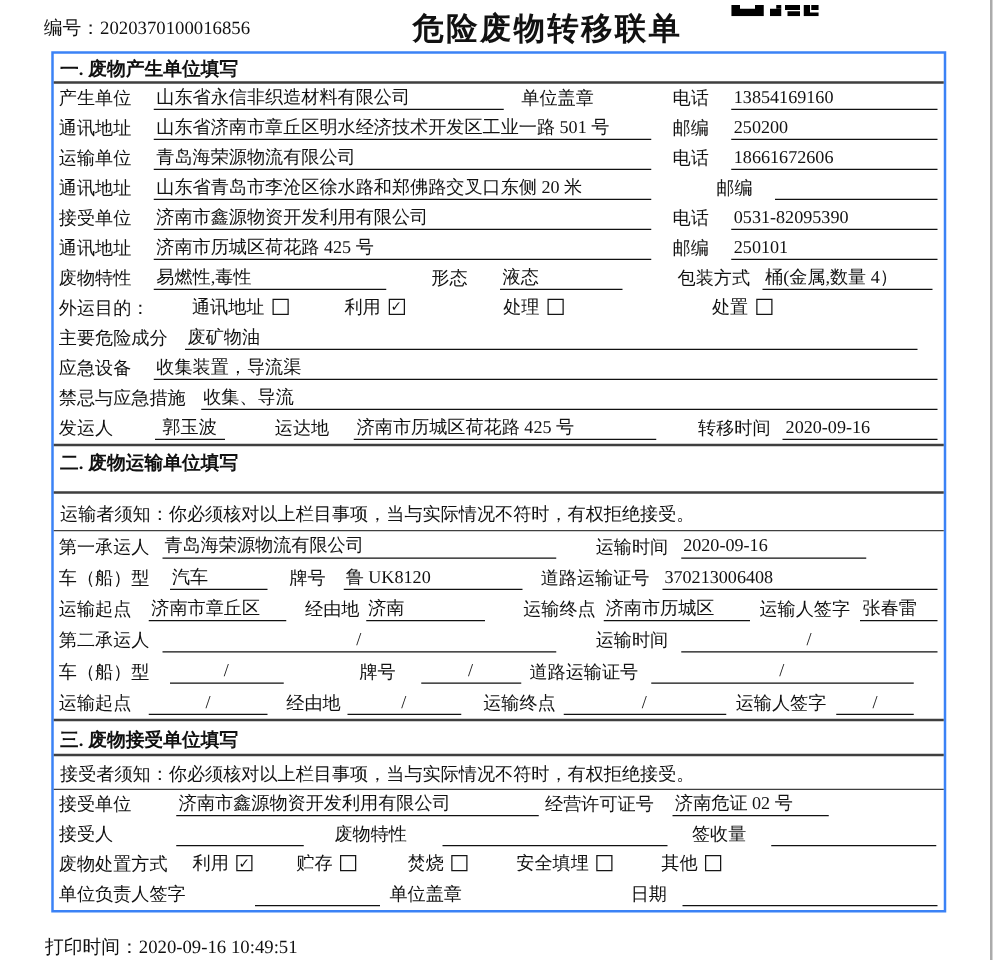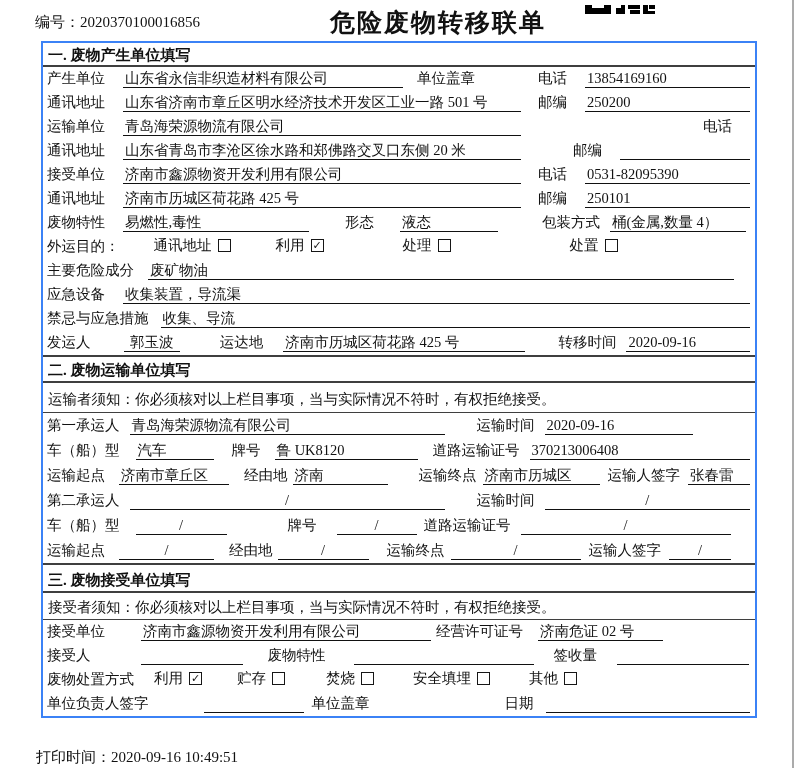--- a/index.html
+++ b/index.html
@@ -9,21 +9,21 @@
   .doc-title{position:absolute;top:6px;left:438px;transform:translateX(-50%);
        font-size:25px;font-weight:bold;letter-spacing:2px;white-space:nowrap;}
   .qr{position:absolute;left:585px;top:0;}
   .page-edge{position:absolute;top:0;right:2px;width:2px;height:768px;background:#ababab;}
   .ftable{position:absolute;left:41px;top:41px;width:716px;box-sizing:border-box;
        border:2px solid #3b82f6;background:#fff;}
   .sec2,.sec3{border-top:2px solid #3f3f3f;}
   .sec-h{font-weight:bold;font-size:15px;box-sizing:border-box;
        border-bottom:2px solid #3f3f3f;padding:3px 0 0 5px;}
   .sec1 .sec-h{height:24px;}
-  .sec2 .sec-h{height:26px;padding-top:4px;}
+  .sec2 .sec-h{height:38px;padding-top:4px;}
   .sec3 .sec-h{height:28px;padding-top:6px;}
   .notice{font-size:14.5px;box-sizing:border-box;border-bottom:1px solid #3f3f3f;
        padding:7px 0 0 5px;}
   .sec2 .notice{height:30px;}
   .sec3 .notice{height:27px;padding-top:5px;}
   .row{display:flex;align-items:flex-end;box-sizing:border-box;
        padding:0 5px 3px 4px;font-size:14.5px;}
   .sec1 .row{height:24px;}
   .sec2 .row{height:25px;}
   .sec3 .row{height:24px;}
@@ -78,20 +78,21 @@
       <span class="lbl">通讯地址</span>
       <span class="uf" style="width:398px">山东省济南市章丘区明水经济技术开发区工业一路 501 号</span>
       <span class="lbl mla">邮编</span>
       <span class="uf" style="width:165px">250200</span>
     </div>
 
     <div class="row">
       <span class="lbl">运输单位</span>
       <span class="uf" style="width:398px">青岛海荣源物流有限公司</span>
       <span class="lbl mla">电话</span>
+      <span class="uf" style="width:165px">18661672606</span>
     </div>
 
     <div class="row">
       <span class="lbl">通讯地址</span>
       <span class="uf" style="width:398px">山东省青岛市李沧区徐水路和郑佛路交叉口东侧 20 米</span>
       <span class="lbl mla">邮编</span>
       <span class="uf" style="width:130px"></span>
     </div>
 
     <div class="row">

